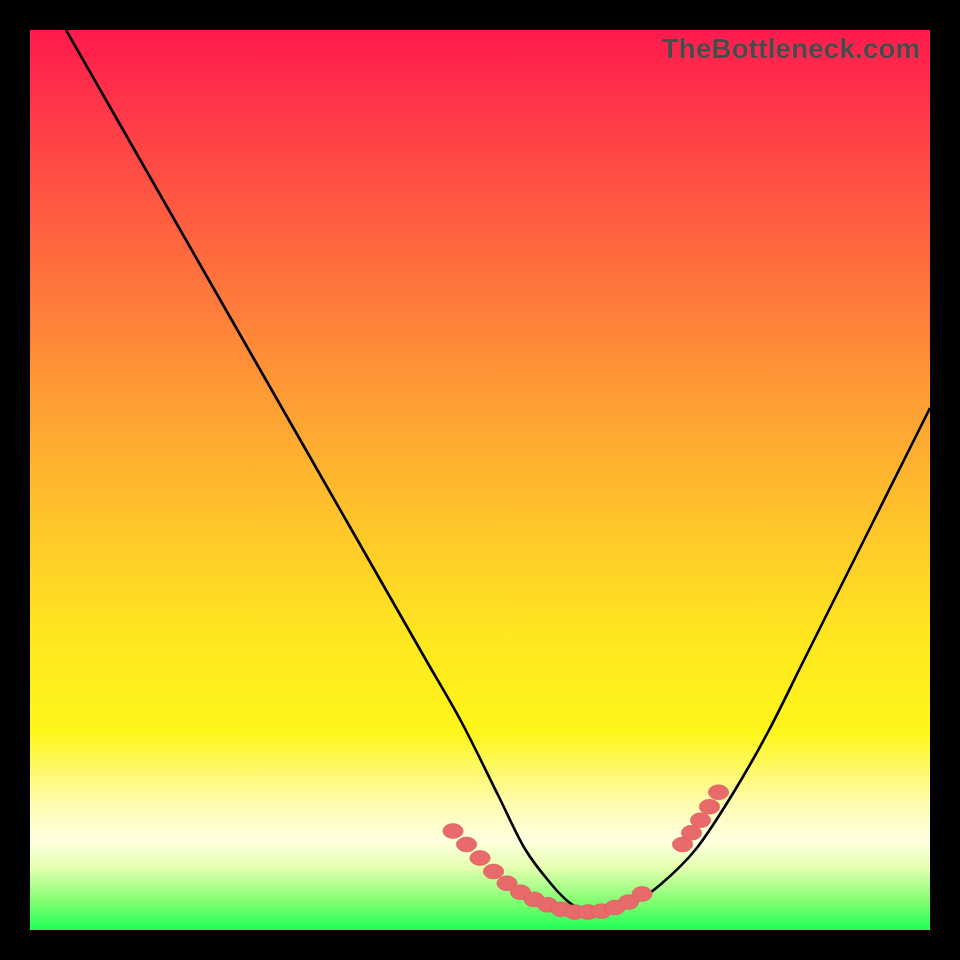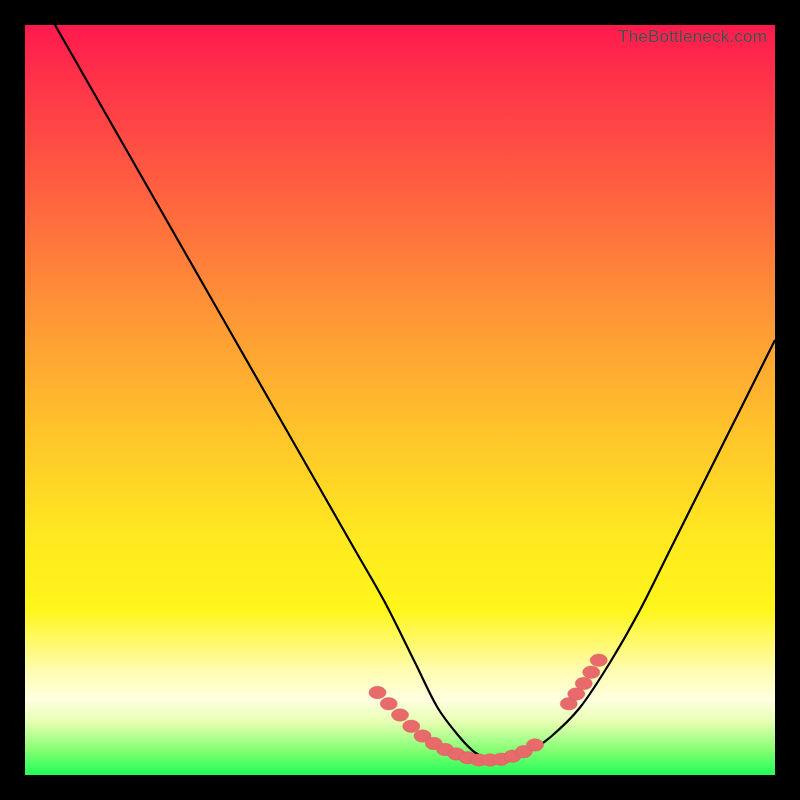--- a/index.html
+++ b/index.html
@@ -30,22 +30,22 @@
       #e6ffb0 93%,
       #7cff6f 97%,
       #1fff5a 100%
     );
   }
   .watermark {
     position: absolute;
     top: 2px;
     right: 8px;
     color: #4a4a4a;
-    font-size: 17px;
-    font-weight: 400;
+    font-size: 23px;
+    font-weight: 700;
     letter-spacing: 0.2px;
     text-shadow: 0 0 1px rgba(255,255,255,0.2);
     margin-left: 32px;
   }
   svg.curve {
     position: absolute;
     left: 0;
     top: 0;
     width: 750px;
     height: 750px;

